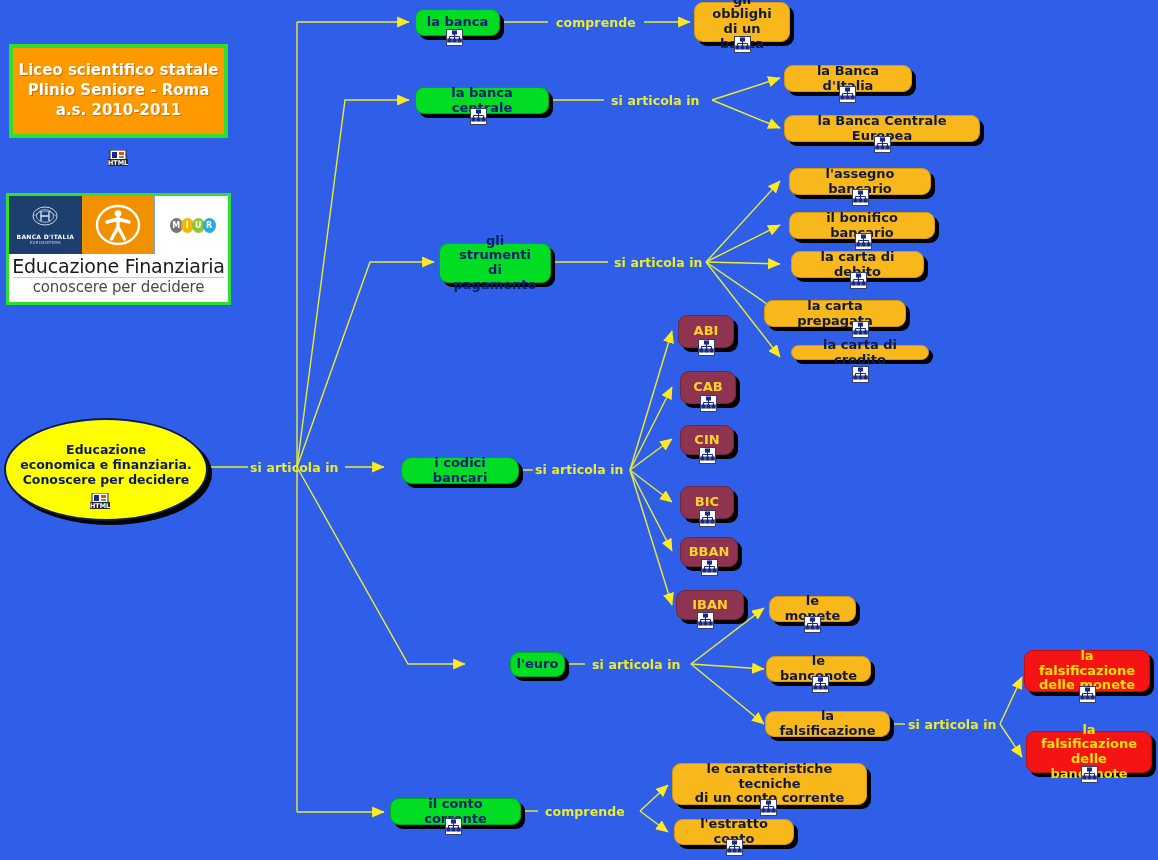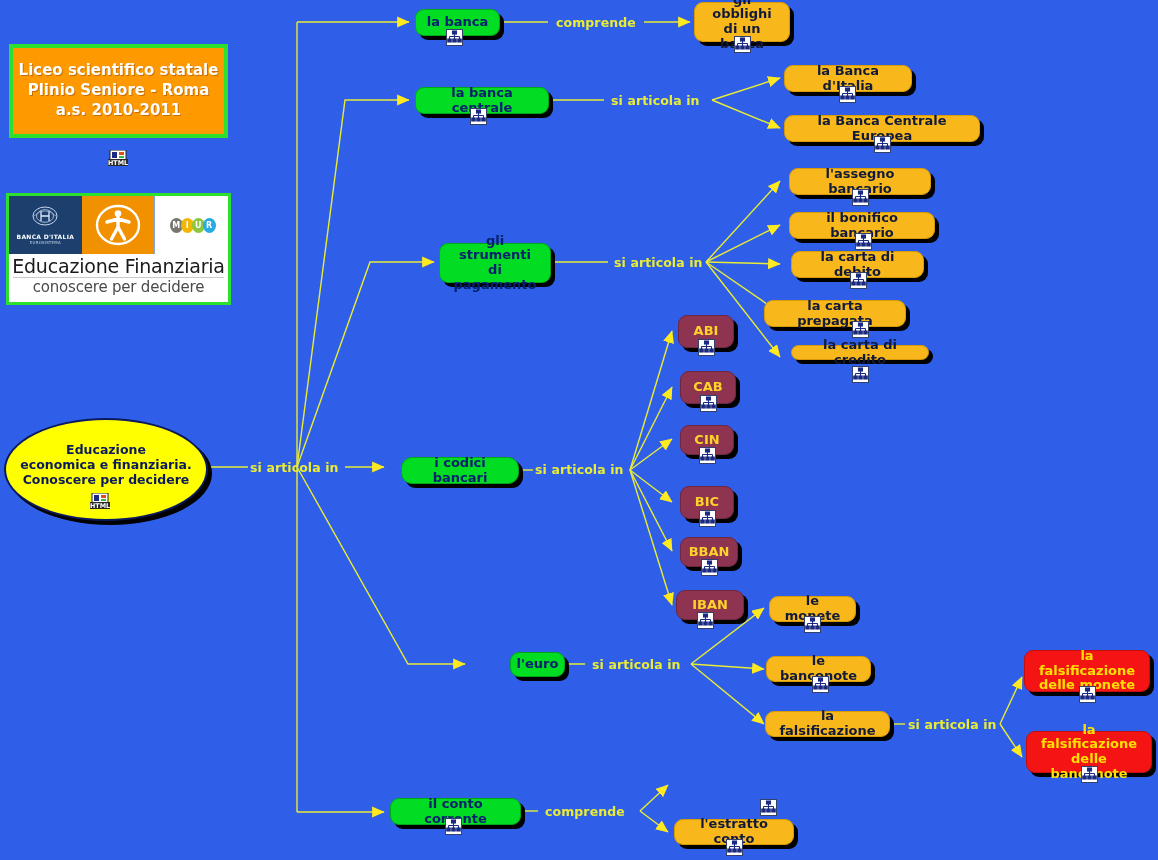--- a/index.html
+++ b/index.html
@@ -535,20 +535,24 @@
         <g stroke="#1b2a80" stroke-width="1.1" fill="#1b2a80">
       <rect x="5.5" y="1" width="4" height="3"></rect>
           <path d="M7.5,4 L7.5,6.5 M2.5,6.5 L12.5,6.5 M2.5,6.5 L2.5,9 M7.5,6.5 L7.5,9 M12.5,6.5 L12.5,9" fill="none"></path>
       <rect x="0.8" y="9" width="3.4" height="3"></rect>
           <rect x="5.8" y="9" width="3.4" height="3"></rect>
           <rect x="10.8" y="9" width="3.4" height="3"></rect>
     </g>
       </svg>
   </div>
 
+  <div class="node amber" style="left:672px;top:763px;width:195px;height:42px;flex-direction:column;">
+    <span>le caratteristiche tecniche</span>
+    <span>di un conto corrente</span>
+  </div>
   <div class="badge" style="left:760px;top:799px;">
     <svg width="15" height="15" viewBox="0 0 15 15">
         <g stroke="#1b2a80" stroke-width="1.1" fill="#1b2a80">
       <rect x="5.5" y="1" width="4" height="3"></rect>
           <path d="M7.5,4 L7.5,6.5 M2.5,6.5 L12.5,6.5 M2.5,6.5 L2.5,9 M7.5,6.5 L7.5,9 M12.5,6.5 L12.5,9" fill="none"></path>
       <rect x="0.8" y="9" width="3.4" height="3"></rect>
           <rect x="5.8" y="9" width="3.4" height="3"></rect>
           <rect x="10.8" y="9" width="3.4" height="3"></rect>
     </g>
       </svg>

